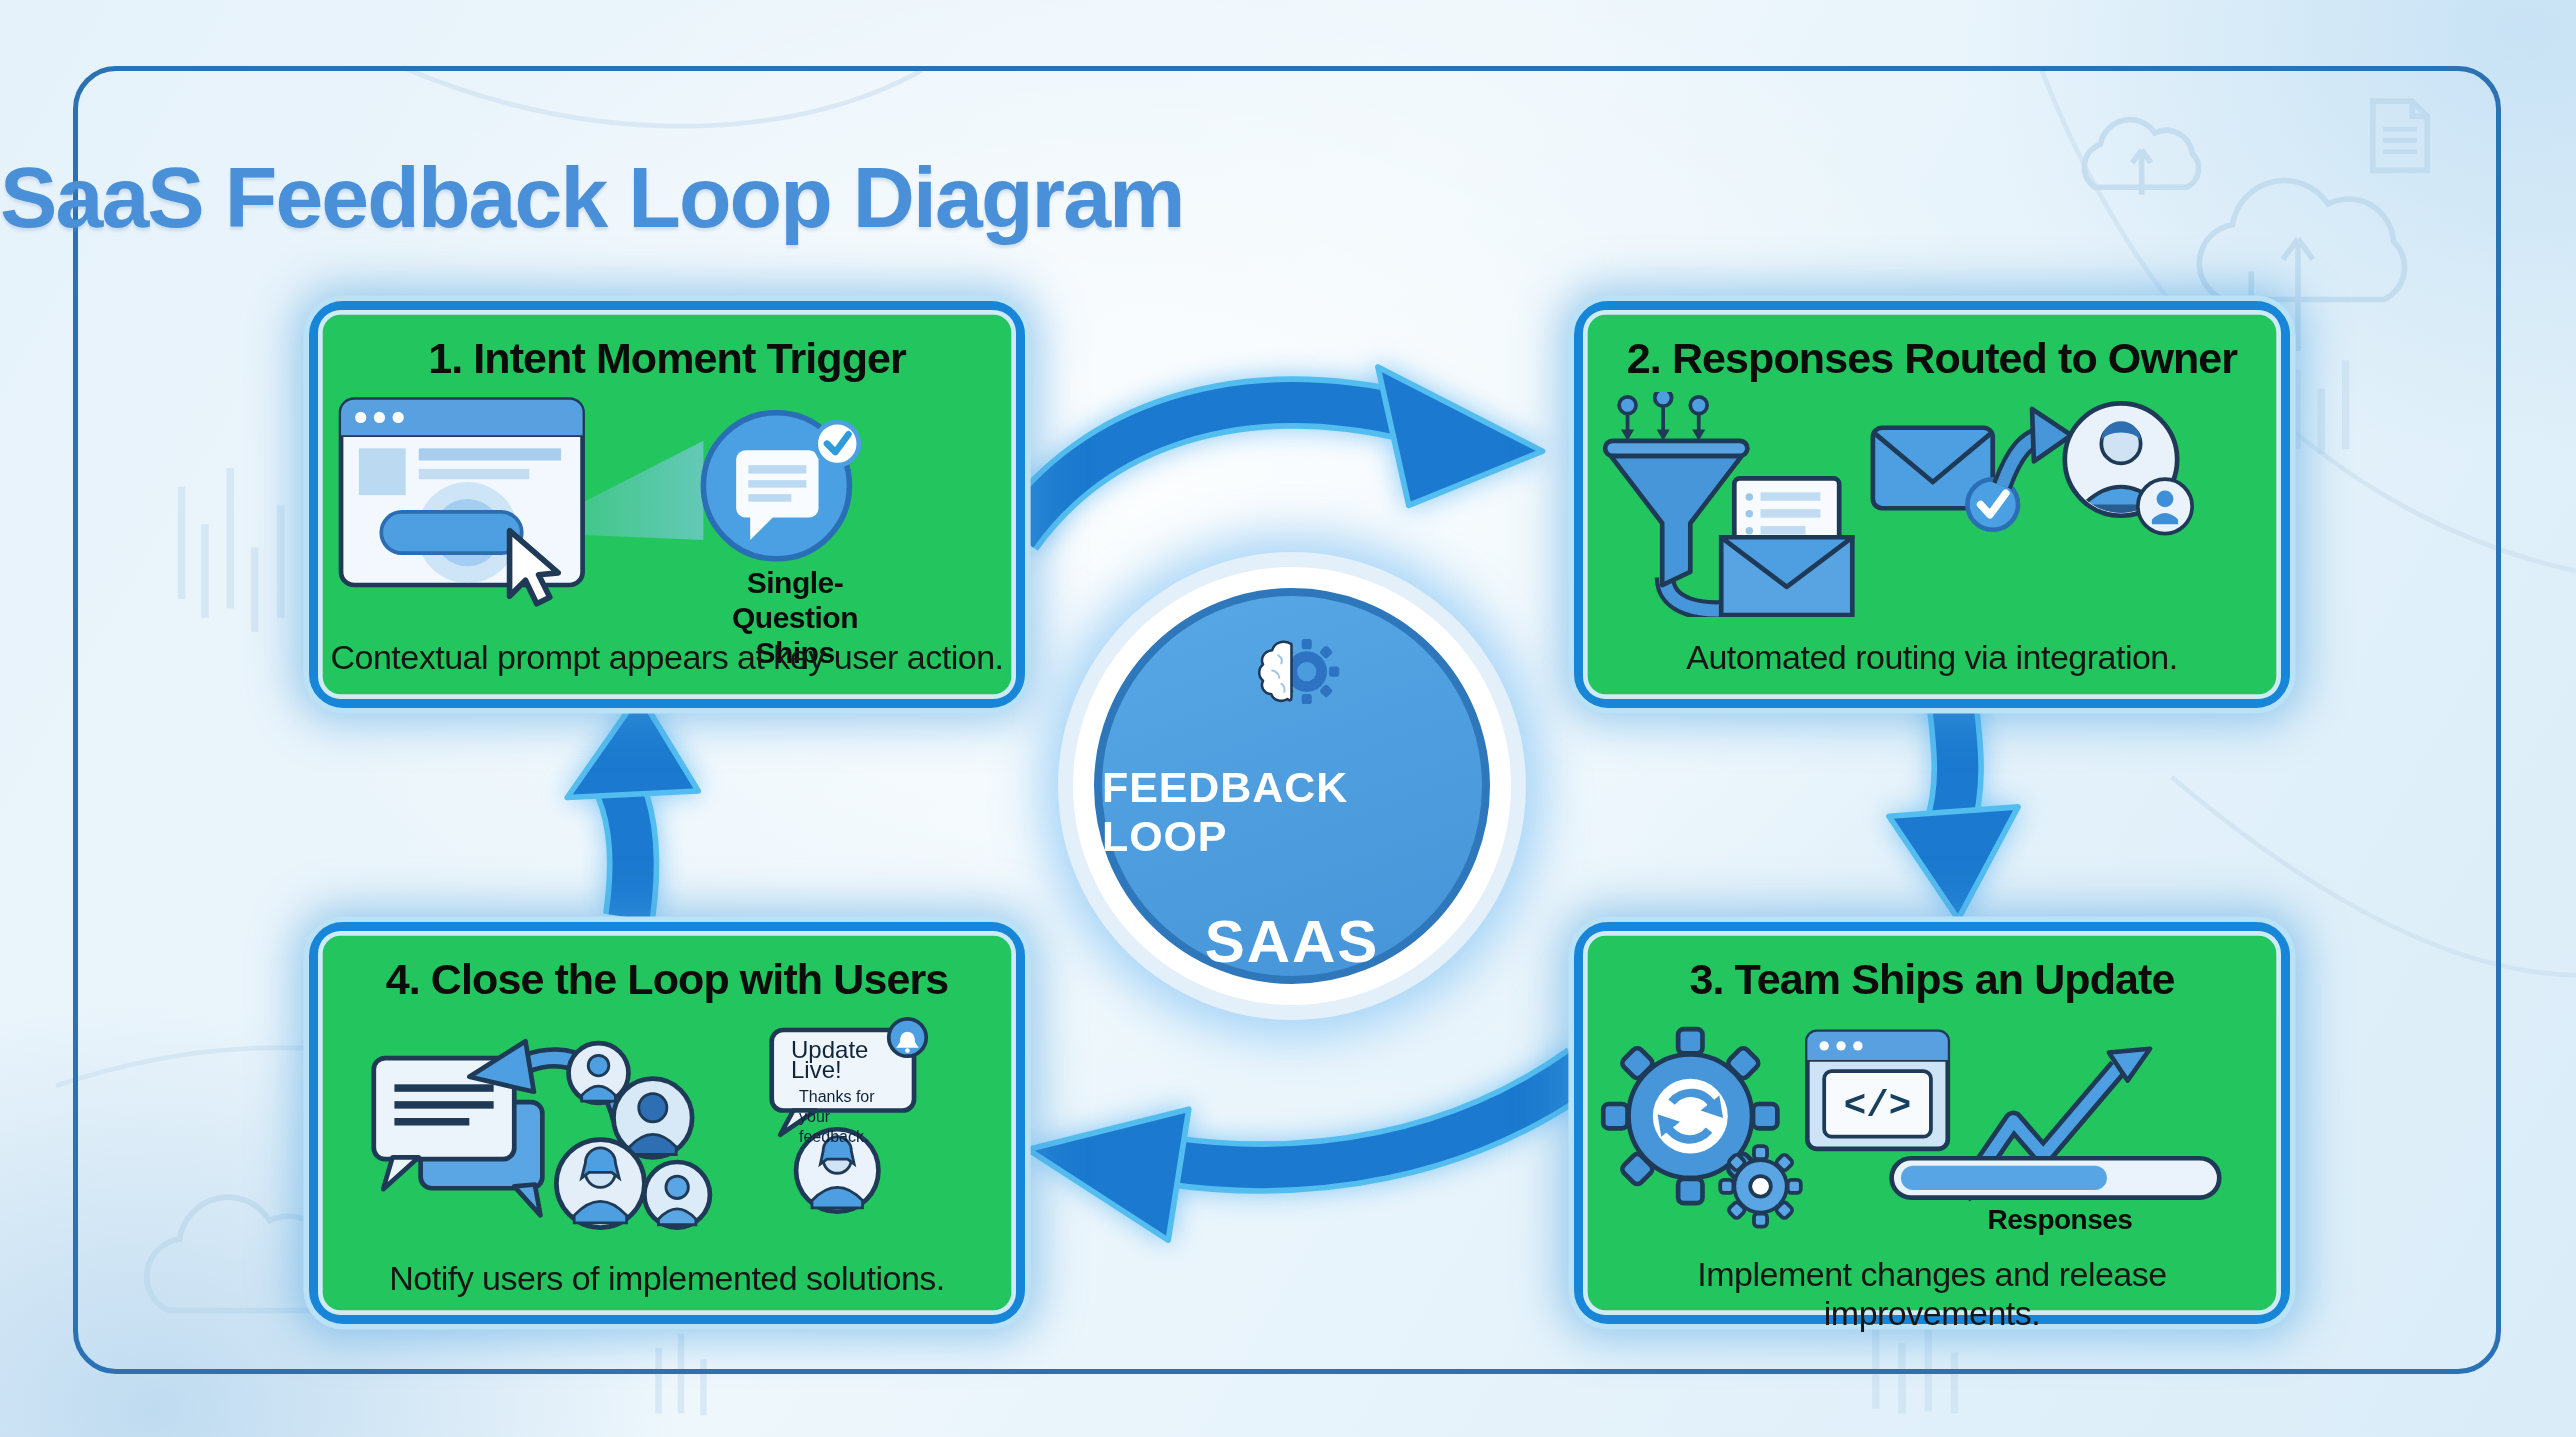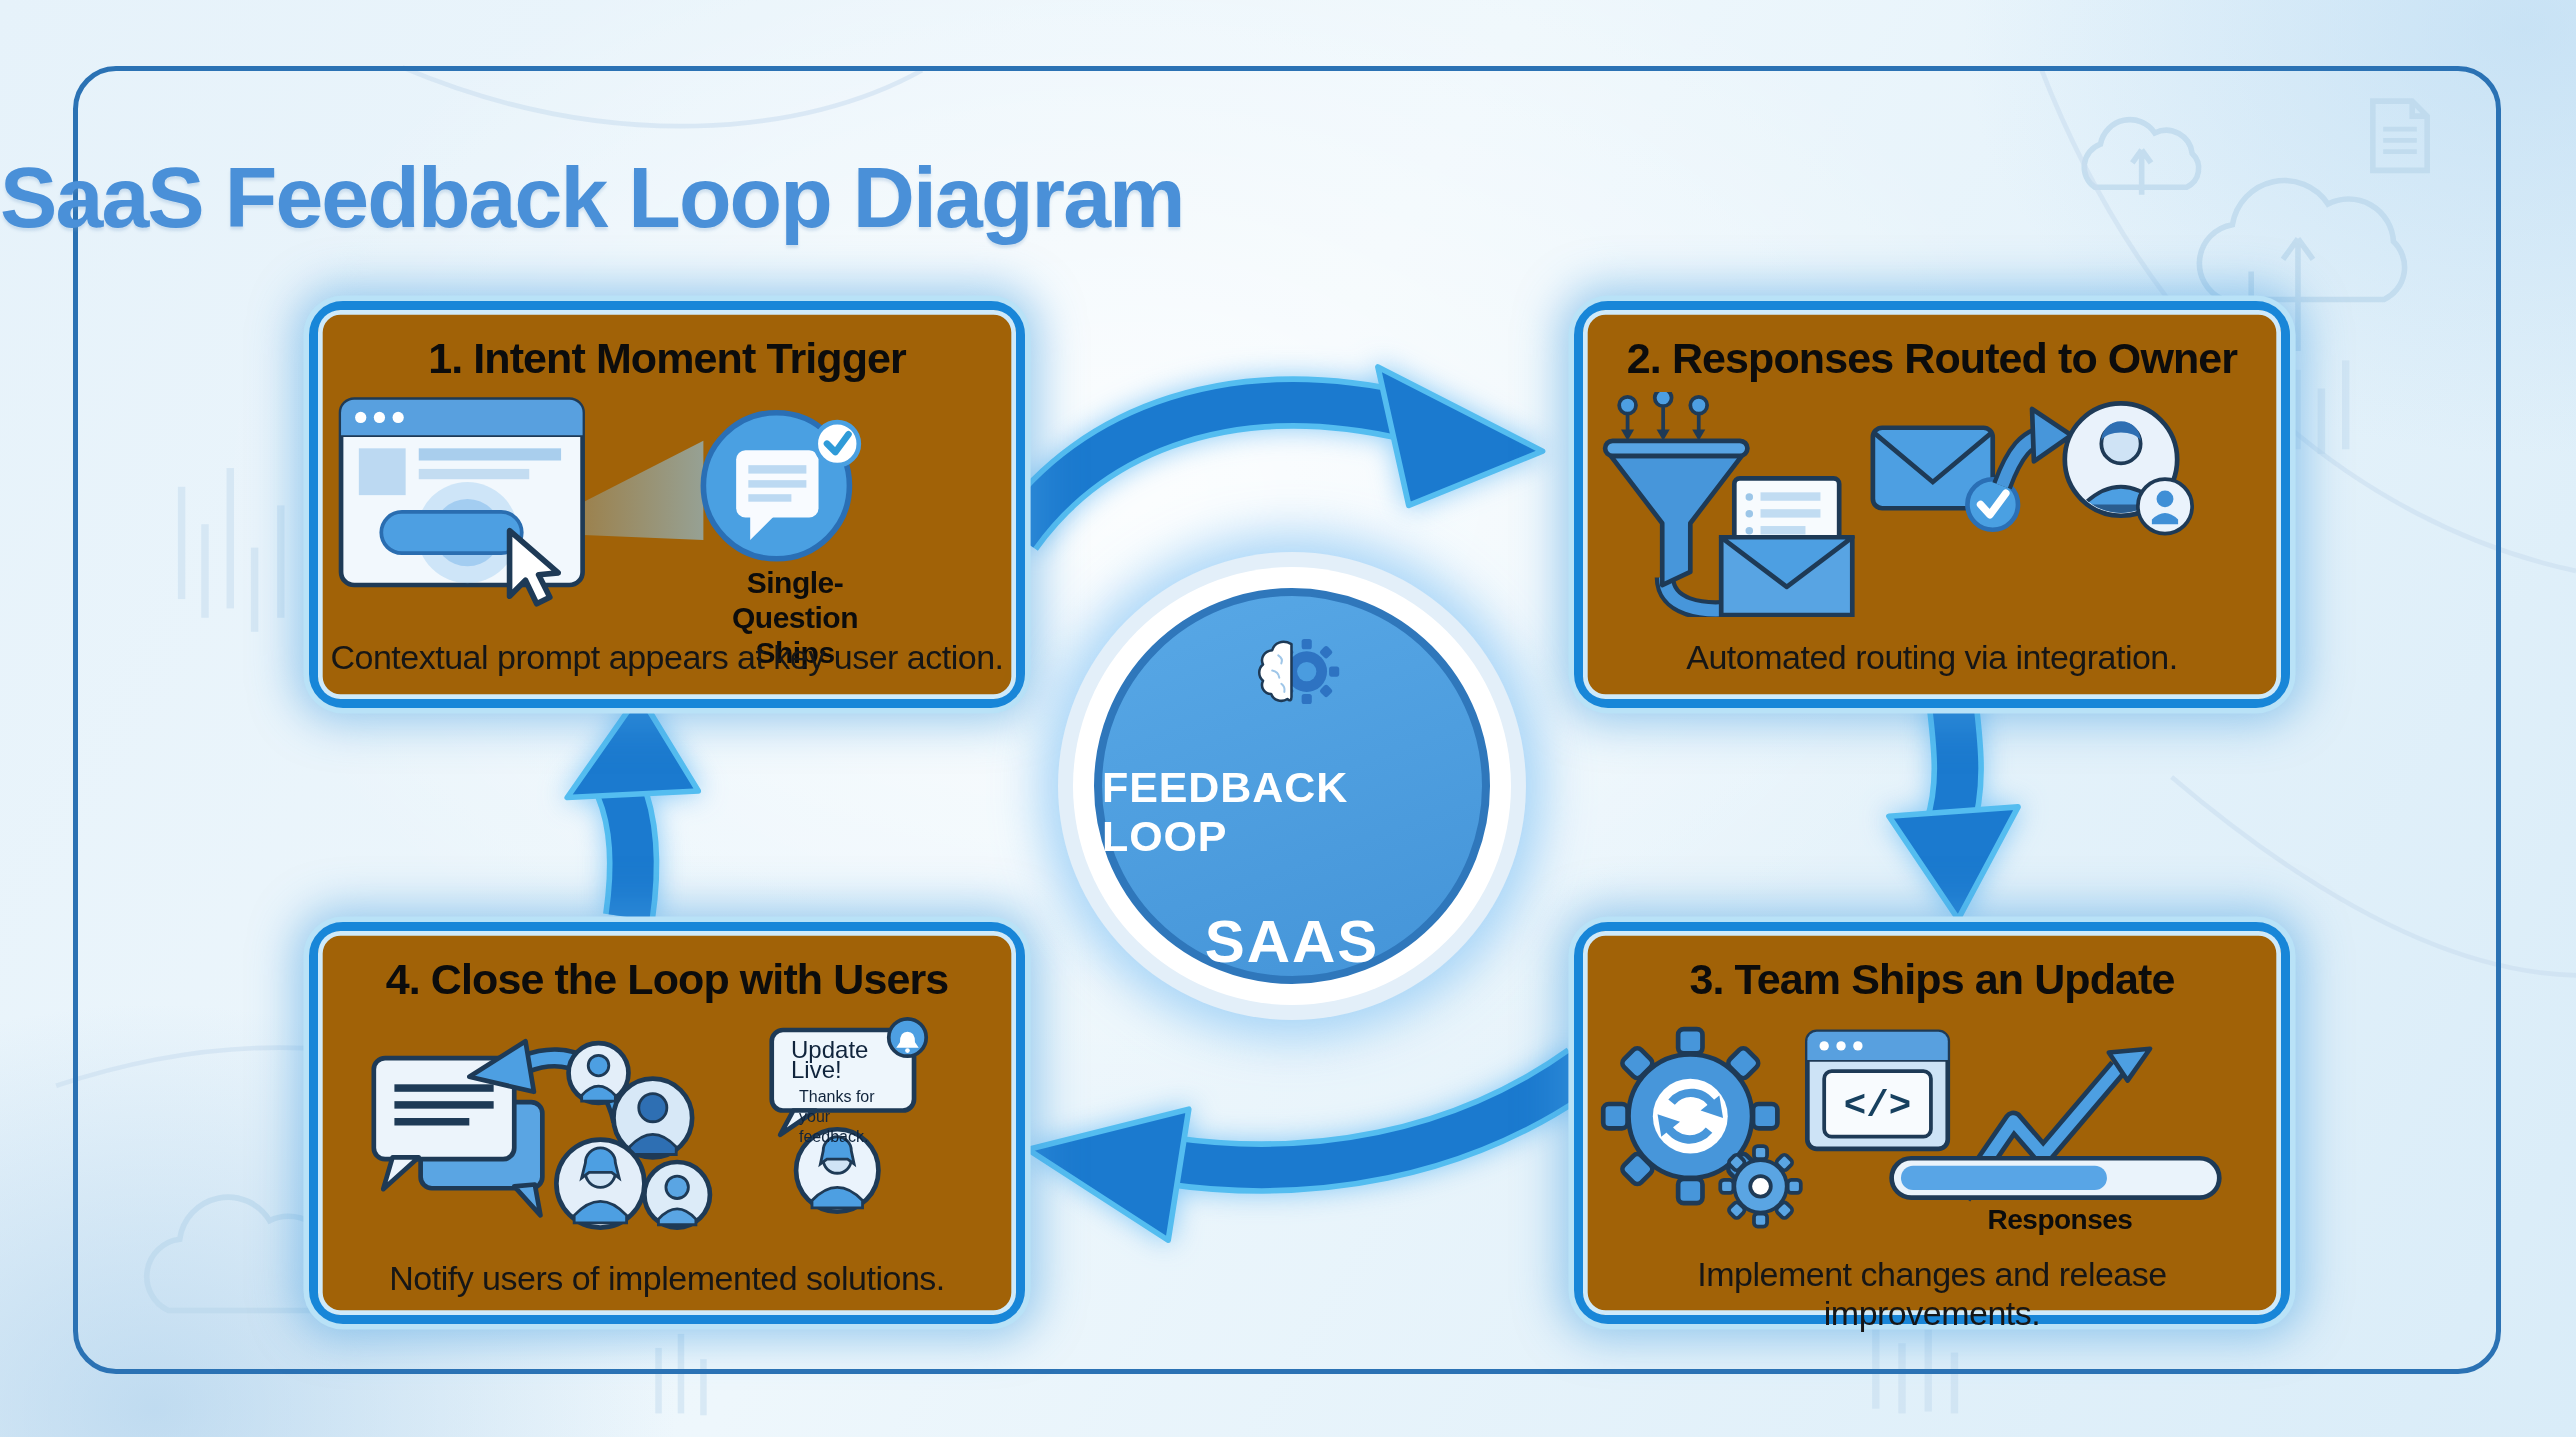--- a/index.html
+++ b/index.html
@@ -22,21 +22,21 @@
     font-size:86px;font-weight:bold;letter-spacing:-1.9px;color:#4a90d8;
     text-shadow:0 2.8px 2.8px rgba(110,155,200,.25);
   }
   .loop-arrows{position:absolute;inset:0;z-index:3;}
   .loop-arrows .band-outline{stroke:#54bdf0;stroke-width:56;fill:none;stroke-linecap:butt;}
   .loop-arrows .band{stroke:#1b7acf;stroke-width:44;fill:none;stroke-linecap:butt;}
   .loop-arrows .head{fill:#1b7acf;stroke:#54bdf0;stroke-width:6;stroke-linejoin:round;}
   .loop-arrows g{filter:drop-shadow(0 0 14px rgba(110,190,245,.8));}
 
   .card{
-    position:absolute;background:#a16207;border:9.4px solid #1886d8;border-radius:34px;
+    position:absolute;background:#22c55e;border:9.4px solid #1886d8;border-radius:34px;
     box-shadow:0 0 0 5.6px #b9e2f7, 0 0 43px 15px rgba(70,160,225,.5);z-index:4;
   }
   .card::before{content:"";position:absolute;inset:0;border-radius:22.5px;
     box-shadow:inset 0 0 0 4.7px #cfeafa;pointer-events:none;}
   #card1{left:309px;top:301px;width:698px;height:389px;}
   #card2{left:1574px;top:301px;width:698px;height:389px;}
   #card3{left:1574px;top:922px;width:698px;height:384px;}
   #card4{left:309px;top:922px;width:698px;height:384px;}
   .card-title{
     margin:24px 9.4px 0 9.4px;text-align:center;font-weight:bold;font-size:43px;

